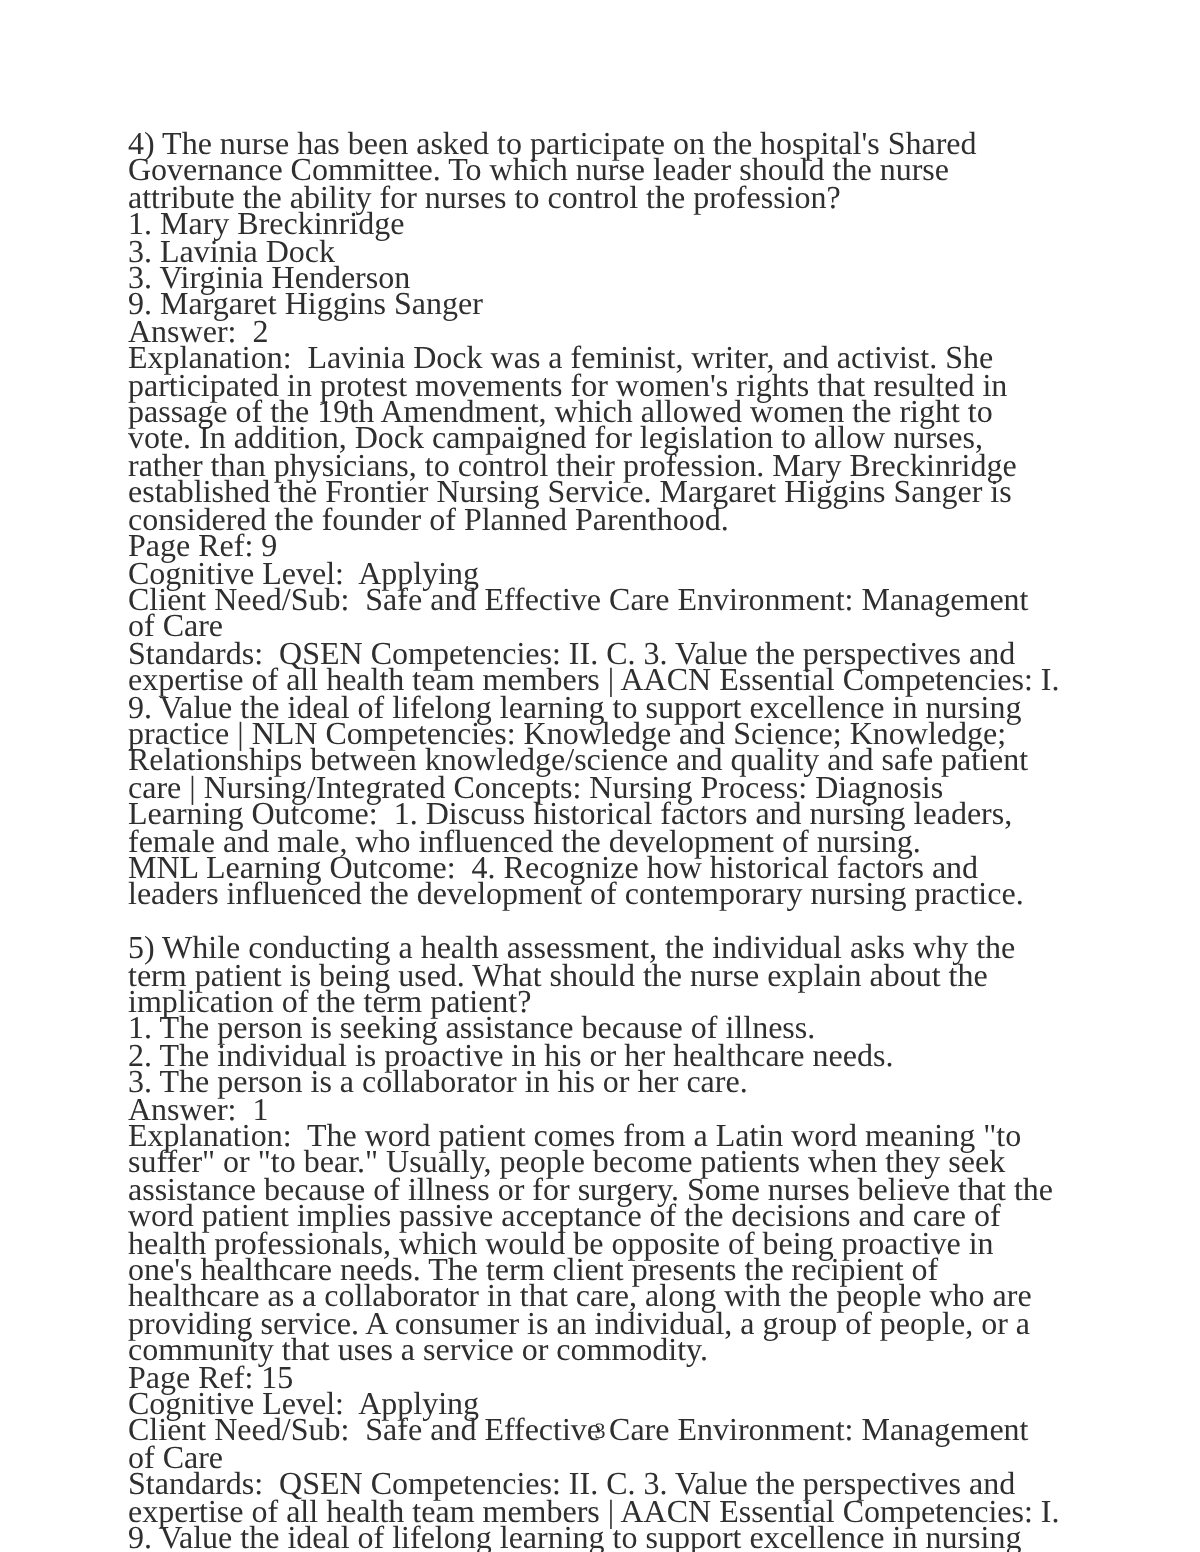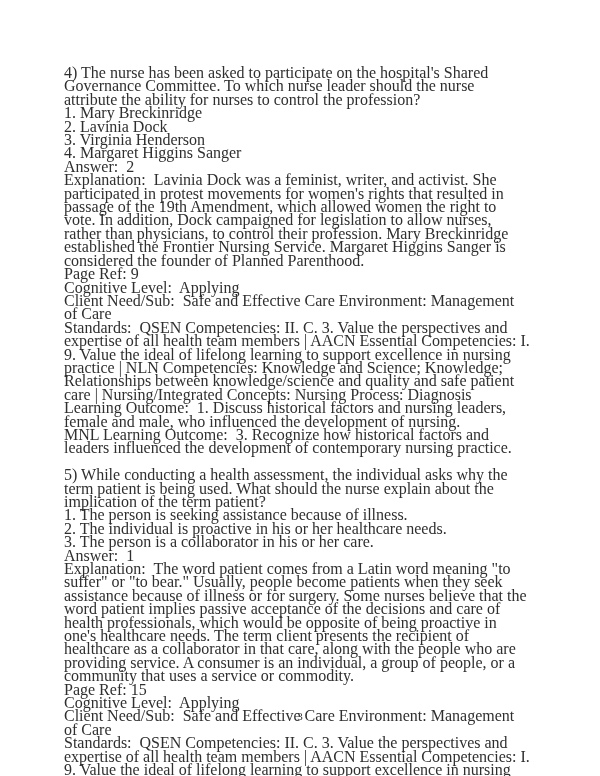--- a/index.html
+++ b/index.html
@@ -46,31 +46,31 @@
     line-height: 13.4px;
   }
 </style>
 </head>
 <body>
 
 <div class="page">
   <div class="content">
       <p class="line"><span>4) The nurse has been asked to participate on the hospital's Shared Governance Committee. To which nurse leader should the nurse attribute the ability for nurses to control the profession?</span></p>
       <p class="line"><span>1. Mary Breckinridge</span></p>
-      <p class="line"><span>2. Lavinia Dock</span></p>
+      <p class="line"><span>3. Lavinia Dock</span></p>
       <p class="line"><span>3. Virginia Henderson</span></p>
-      <p class="line"><span>4. Margaret Higgins Sanger</span></p>
+      <p class="line"><span>9. Margaret Higgins Sanger</span></p>
       <p class="line"><span>Answer:  2</span></p>
       <p class="line"><span>Explanation:  Lavinia Dock was a feminist, writer, and activist. She participated in protest movements for women's rights that resulted in passage of the 19th Amendment, which allowed women the right to vote. In addition, Dock campaigned for legislation to allow nurses, rather than physicians, to control their profession. Mary Breckinridge established the Frontier Nursing Service. Margaret Higgins Sanger is considered the founder of Planned Parenthood.</span></p>
       <p class="line"><span>Page Ref: 9</span></p>
       <p class="line"><span>Cognitive Level:  Applying</span></p>
       <p class="line"><span>Client Need/Sub:  Safe and Effective Care Environment: Management of Care</span></p>
       <p class="line"><span>Standards:  QSEN Competencies: II. C. 3. Value the perspectives and expertise of all health team members | AACN Essential Competencies: I. 9. Value the ideal of lifelong learning to support excellence in nursing practice | NLN Competencies: Knowledge and Science; Knowledge; Relationships between knowledge/science and quality and safe patient care | Nursing/Integrated Concepts: Nursing Process: Diagnosis</span></p>
       <p class="line"><span>Learning Outcome:  1. Discuss historical factors and nursing leaders, female and male, who influenced the development of nursing.</span></p>
-      <p class="line"><span>MNL Learning Outcome:  3. Recognize how historical factors and leaders influenced the development of contemporary nursing practice.</span></p>
+      <p class="line"><span>MNL Learning Outcome:  4. Recognize how historical factors and leaders influenced the development of contemporary nursing practice.</span></p>
       <p class="line spacer"></p>
       <p class="line"><span>5) While conducting a health assessment, the individual asks why the term </span><span class="it">patient</span><span> is being used. What should the nurse explain about the implication of the term </span><span class="it">patient</span><span>?</span></p>
       <p class="line"><span>1. The person is seeking assistance because of illness.</span></p>
       <p class="line"><span>2. The individual is proactive in his or her healthcare needs.</span></p>
       <p class="line"><span>3. The person is a collaborator in his or her care.</span></p>
       <p class="line"><span>Answer:  1</span></p>
       <p class="line"><span>Explanation:  The word </span><span class="it">patient</span><span> comes from a Latin word meaning "to suffer" or "to bear." Usually, people become patients when they seek assistance because of illness or for surgery. Some nurses believe that the word </span><span class="it">patient</span><span> implies passive acceptance of the decisions and care of health professionals, which would be opposite of being proactive in one's healthcare needs. The term </span><span class="it">client</span><span> presents the recipient of healthcare as a collaborator in that care, along with the people who are providing service. A consumer is an individual, a group of people, or a community that uses a service or commodity.</span></p>
       <p class="line"><span>Page Ref: 15</span></p>
       <p class="line"><span>Cognitive Level:  Applying</span></p>
       <p class="line"><span>Client Need/Sub:  Safe and Effective Care Environment: Management of Care</span></p>

